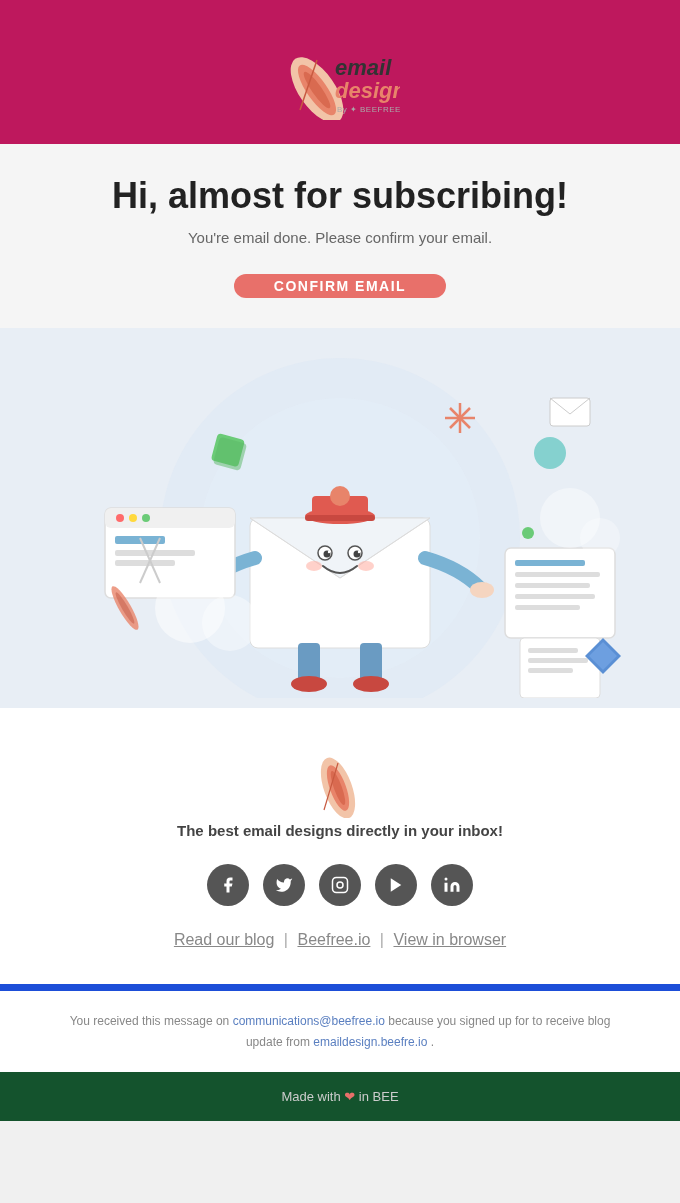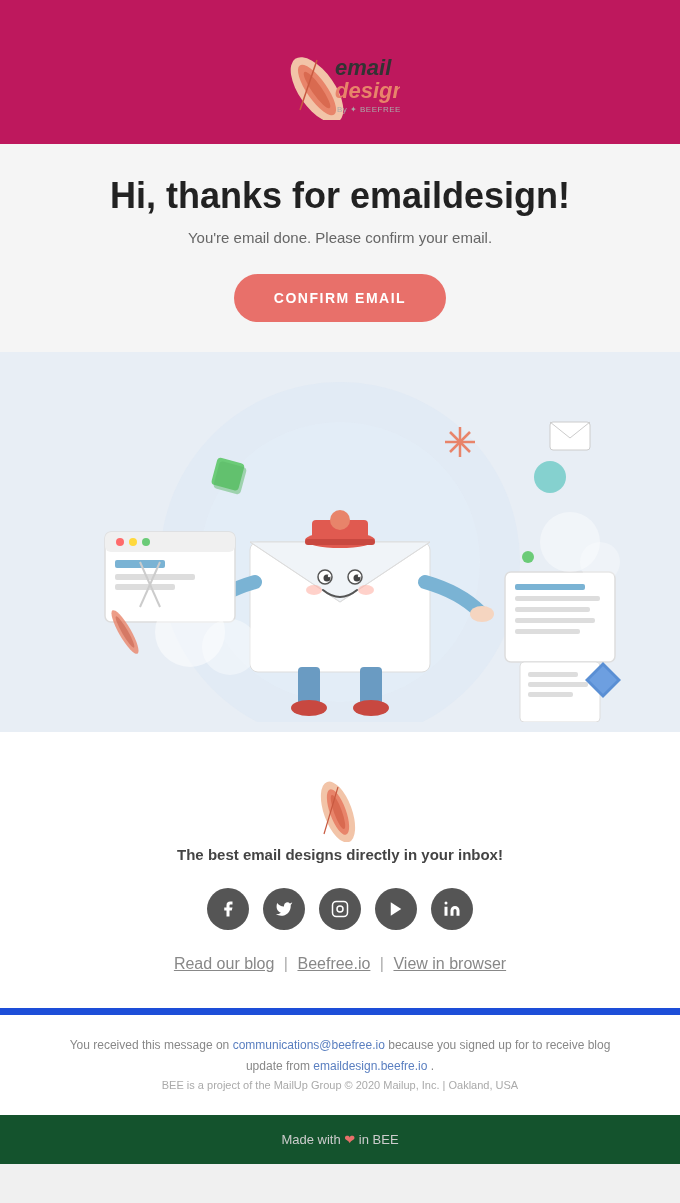--- a/index.html
+++ b/index.html
@@ -37,21 +37,21 @@
     .hero-subtitle {
       font-size: 15px;
       color: #666;
       margin-bottom: 28px;
     }
     .confirm-btn {
       background: #e8706a;
       color: #fff;
       border: none;
       border-radius: 30px;
-      padding: 16px 40px;
+      padding: 4px 40px;
       font-size: 14px;
       font-weight: 700;
       letter-spacing: 1.5px;
       cursor: pointer;
       text-transform: uppercase;
       display: inline-block;
       margin-bottom: 30px;
     }
 
     
@@ -165,21 +165,21 @@
       </g>
 
       <text x="55" y="45" font-size="22" font-weight="900" font-style="italic" font-family="Arial, sans-serif" fill="#333">email</text>
       <text x="55" y="68" font-size="22" font-weight="900" font-style="italic" font-family="Arial, sans-serif" fill="#e8846a">design</text>
       <text x="57" y="82" font-size="8" font-family="Arial, sans-serif" fill="#aaa" letter-spacing="0.5">By ✦ BEEFREE.IO</text>
     </svg>
   </div>
 </div>
 
 <div class="hero">
-  <h1 class="hero-title">Hi, thanks for emaildesign!</h1>
+  <h1 class="hero-title">Hi, almost for subscribing!</h1>
   <p class="hero-subtitle">You're email done. Please confirm your email.</p>
   <button class="confirm-btn">CONFIRM EMAIL</button>
 </div>
 
 <div class="illustration-area">
   <svg class="illustration-svg" viewBox="0 0 600 360">
 
     <circle cx="300" cy="200" r="180" fill="#dce8f5" opacity="0.5"></circle>
     <circle cx="300" cy="200" r="140" fill="#e4eef8" opacity="0.6"></circle>
 
@@ -335,18 +335,17 @@
     <a>Beefree.io</a>
     <span class="sep"> | </span>
     <a>View in browser</a>
   </div>
 </div>
 
 <div class="disclaimer">
   <p>
     <span>You received this message on </span><a>communications@beefree.io</a><span> because you signed up for  to receive blog update from </span><a>emaildesign.beefre.io</a><span> .</span>
   </p>
-  <p class="company">BEE is a project of the MailUp Group © 2020 Mailup, Inc. | Oakland, USA</p>
 </div>
 
 <div class="bottom-bar">
   <span>Made with </span><span class="heart">❤</span><span> in BEE</span>
 </div>
 
 </body></html>

